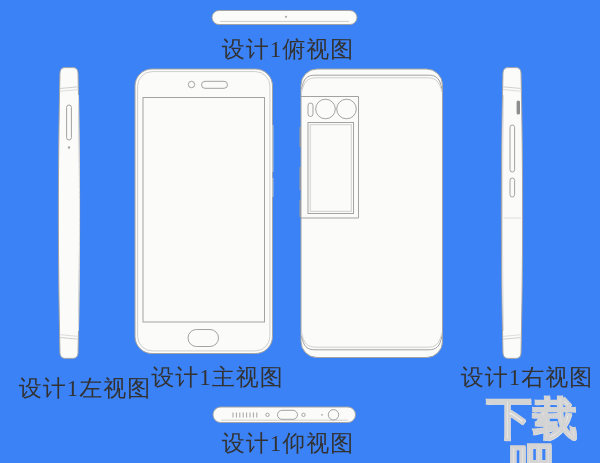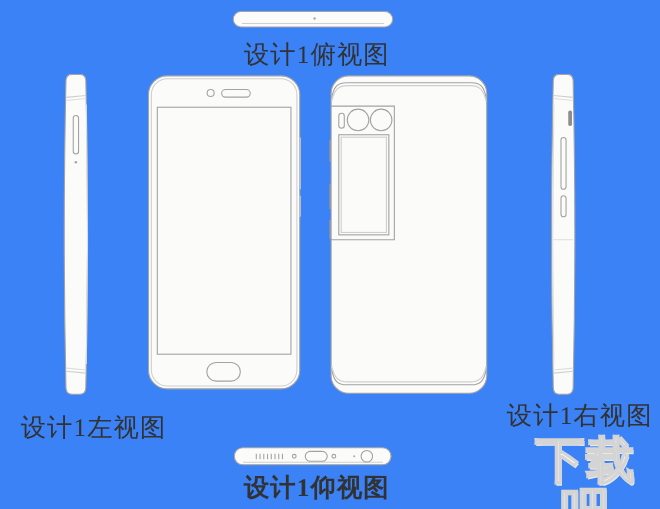--- a/index.html
+++ b/index.html
@@ -25,21 +25,21 @@
     color:#323232;
     text-align:center;
     white-space:nowrap;
     letter-spacing:1px;
   }
   .top-lbl    { left:188px; top:34px;  width:200px; }
   .left-lbl   { left:0px;   top:373px; width:138px;margin-left:16px; }
   .front-lbl  { left:140px; top:362px; width:155px; }
   .back-lbl   { left:298px; top:362px; width:148px; }
   .right-lbl  { left:452px; top:362px; width:150px; }
-  .bottom-lbl { left:188px; top:428px; width:200px;font-weight:bold; }
+  .bottom-lbl { left:188px; top:428px; width:200px; }
   .watermark {
     position:absolute; left:465px; top:396px; width:135px;
     text-align:center;
     font-family:"Liberation Sans","DejaVu Sans",sans-serif;
   }
   .wm-logo {
     font-size:45px; font-weight:bold; line-height:1.02;
     color:#fdfdfd;
     -webkit-text-stroke:1.5px #d4d4d4;
     text-shadow:1px 1px 0 #e9e9e7;
@@ -101,20 +101,21 @@
     <path class="ln-light" d="M3 272.2 L21.2 270.5"></path>
     <path class="ln-faint" d="M3 269.4 L21.2 267.7"></path>
     <path class="ln-faint" d="M3.5 28 C2.7 90 2.5 120 2.5 146 C2.5 180 2.7 210 3.5 264"></path>
     <rect class="dark" x="16.6" y="33.5" width="3.4" height="14" rx="1.6"></rect>
     <rect class="ln" x="10" y="58" width="4.6" height="47" rx="2.3"></rect>
     <rect class="ln" x="10" y="111" width="4.6" height="19" rx="2.3"></rect>
     <path class="ln-faint" d="M3.5 151 H21"></path>
   </svg>
 
   <div class="lbl left-lbl">设计1左视图</div>
+  <div class="lbl front-lbl">设计1主视图</div>
   <div class="lbl right-lbl">设计1右视图</div>
 
   <svg class="view-svg" style="left:212px; top:405px;" width="145" height="20" viewBox="0 0 145 20">
     <rect class="body-fill" x="1" y="2" width="142.5" height="15.5" rx="7.7"></rect>
     <path class="ln-light" d="M9 15.2 H136"></path>
     <path class="ln" d="M21 7.5 V12.5 M24.4 7.5 V12.5 M27.8 7.5 V12.5 M31.2 7.5 V12.5 M34.6 7.5 V12.5 M38 7.5 V12.5 M41.4 7.5 V12.5 M44.8 7.5 V12.5"></path>
     <circle class="ln" cx="55.5" cy="9.8" r="1.7"></circle>
     <rect class="ln" x="65.5" y="5.3" width="20" height="9" rx="4.5"></rect>
     <circle class="ln" cx="91.5" cy="9.8" r="1.7"></circle>
     <circle class="dot" cx="110" cy="9.8" r="0.9"></circle>

